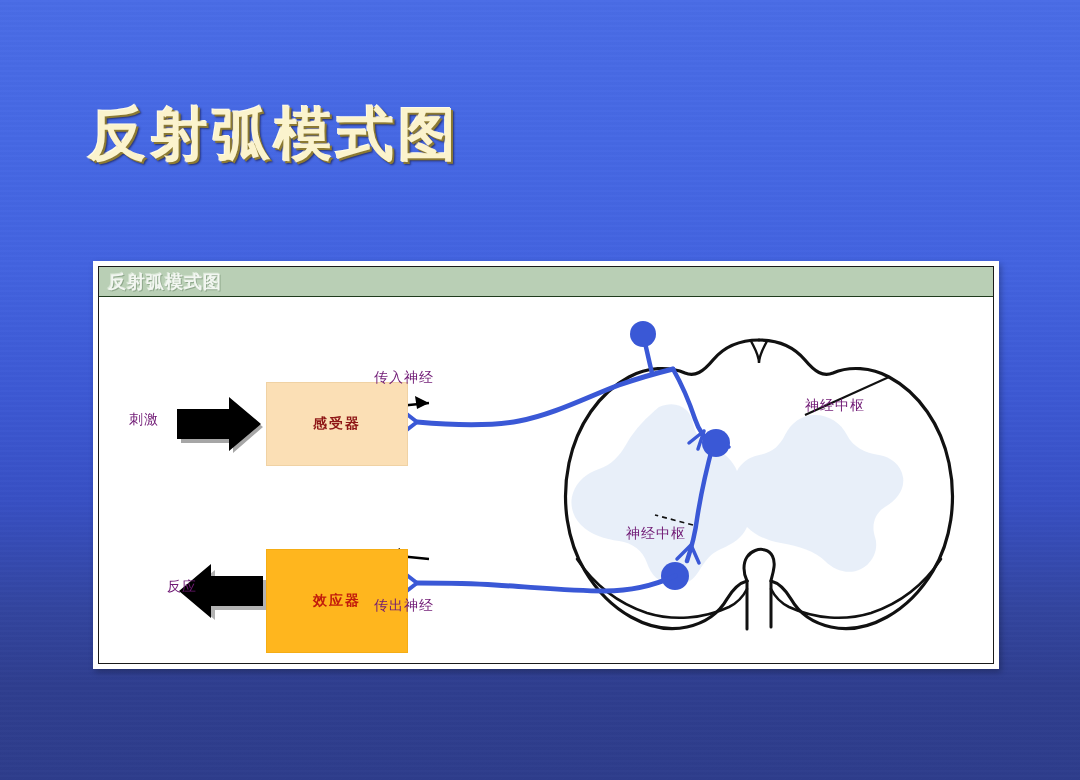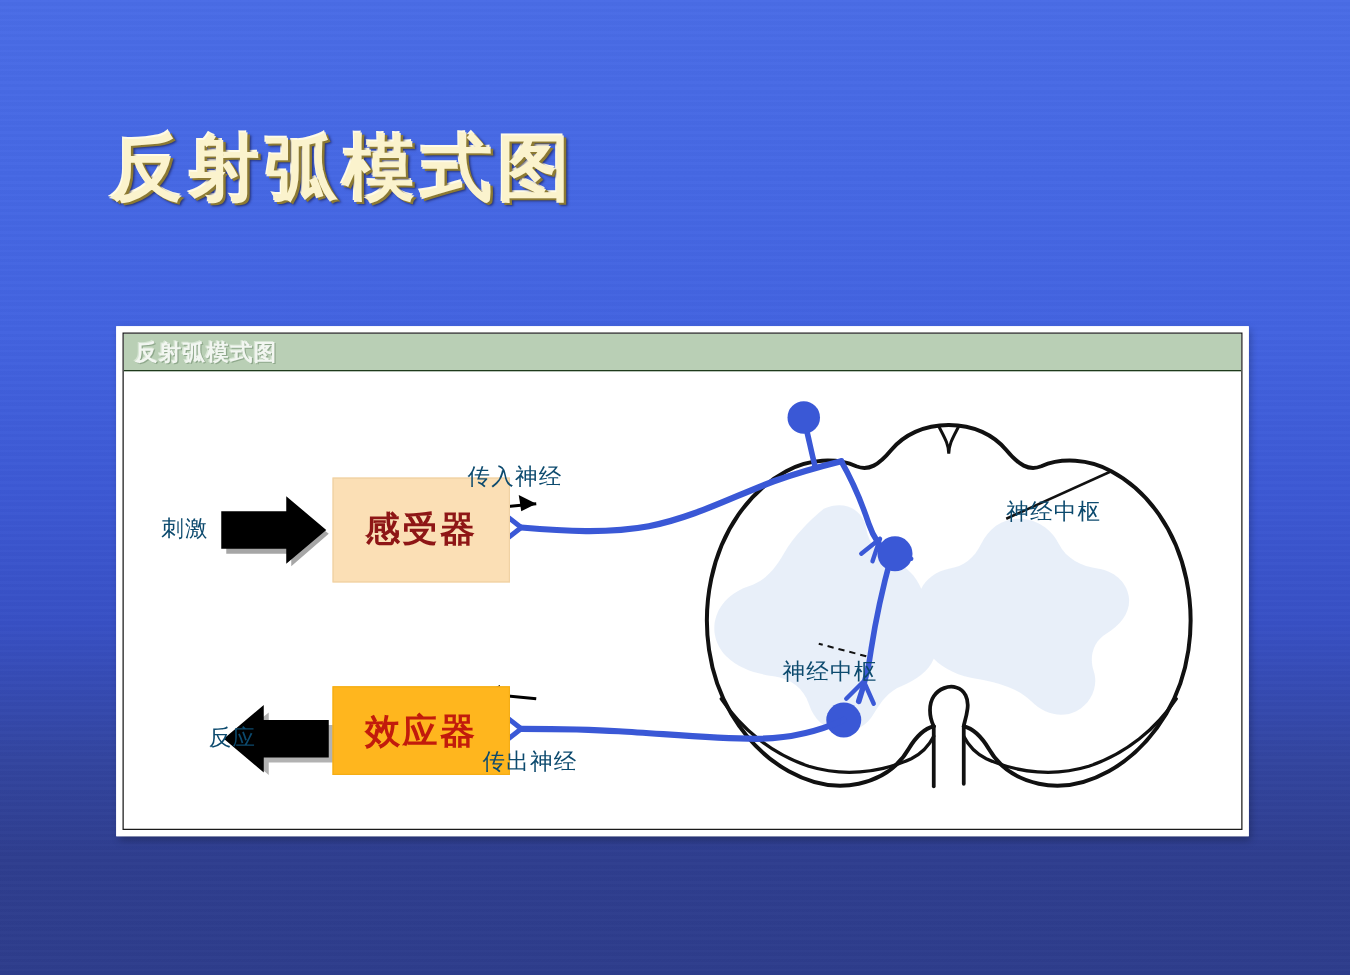--- a/index.html
+++ b/index.html
@@ -120,59 +120,59 @@
   }
 
   
   .organ-box {
     position: absolute;
     box-sizing: border-box;
     display: flex;
     align-items: center;
     justify-content: center;
     font-family: "DejaVu Sans", "Liberation Sans", sans-serif;
-    font-size: 28px;
+    font-size: 14px;
     font-weight: bold;
     letter-spacing: 2px;
     z-index: 6;
   }
   #receptor-box {
     left: 167px;
     top: 85px;
     width: 142px;
     height: 84px;
     background: #fbdfb5;
     color: #8e1616;
     border: 1px solid #f0d2a4;
   }
   #effector-box {
     left: 167px;
     top: 252px;
     width: 142px;
-    height: 71px;
+    height: 104px;
     background: #ffb61e;
     color: #c21b0c;
     border: 1px solid #f5ad15;
   }
 
   
   .diagram-label {
     position: absolute;
     font-family: "DejaVu Sans", "Liberation Sans", sans-serif;
-    font-size: 18px;
-    color: #0c4a6e;
+    font-size: 14px;
+    color: #701a75;
     font-weight: normal;
     letter-spacing: 1px;
     white-space: nowrap;
     z-index: 7;
   }
   #label-stimulus   { left: 30px;  top: 114px; }
   #label-response   { left: 30px;  top: 281px; margin-left: 38px; }
   #label-afferent   { left: 275px; top: 72px; }
-  #label-efferent   { left: 287px; top: 300px; text-align: center; }
+  #label-efferent   { left: 275px; top: 300px; text-align: center; }
   #label-center     { left: 706px; top: 100px; }
   #label-interneuron{ left: 527px; top: 228px; }
 </style>
 </head>
 <body>
 
 <div id="slide">
 
   <div id="title">反射弧模式图</div>
 

